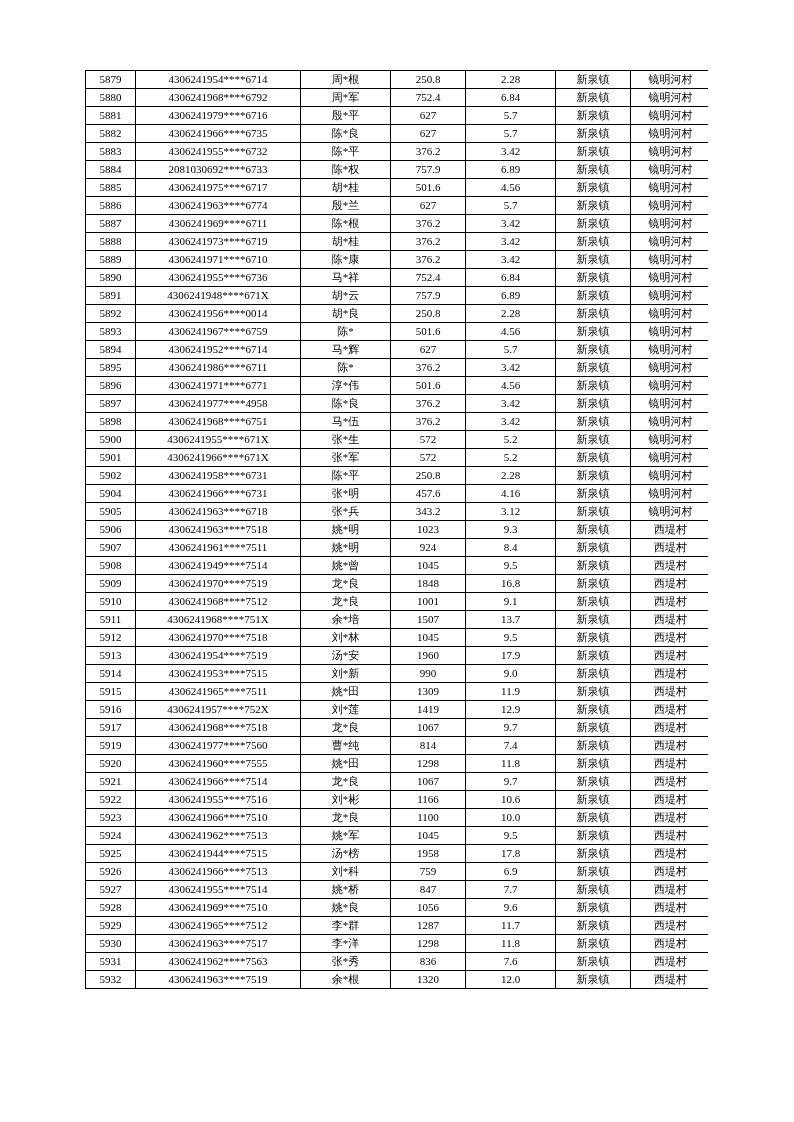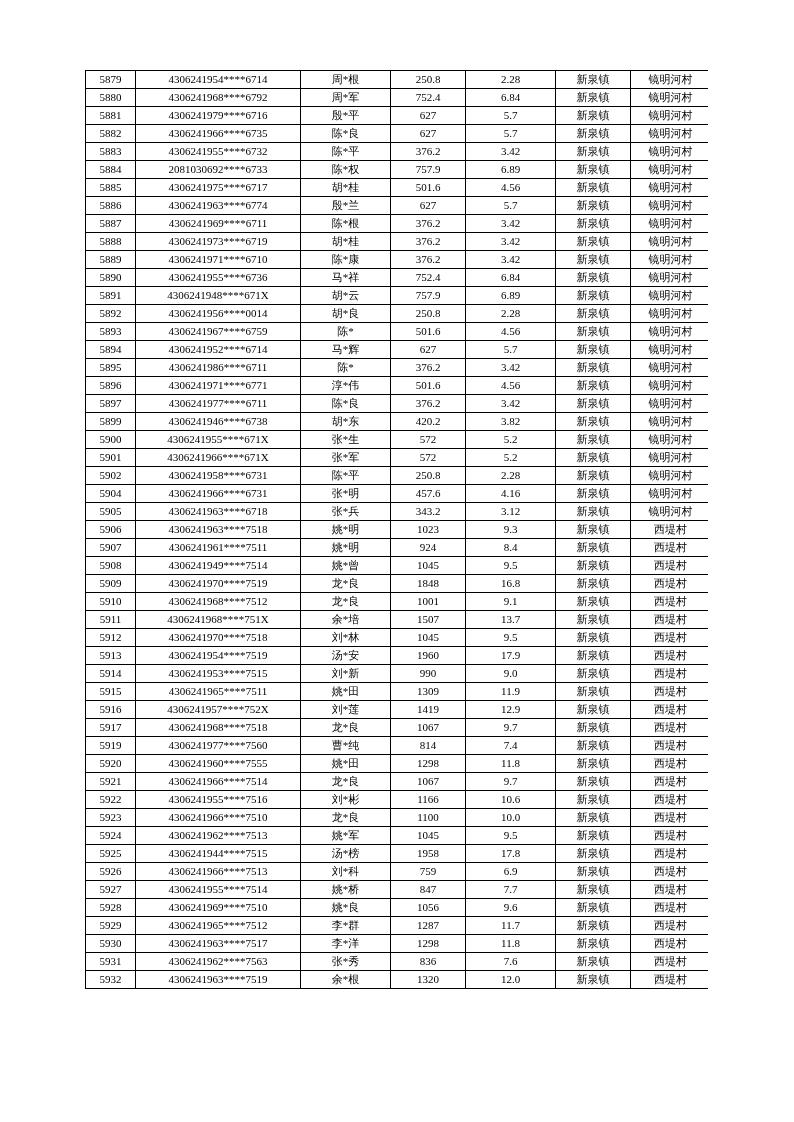--- a/index.html
+++ b/index.html
@@ -214,33 +214,33 @@
           <td>5896</td>
           <td>4306241971****6771</td>
           <td>淳*伟</td>
           <td>501.6</td>
           <td>4.56</td>
           <td>新泉镇</td>
           <td>镜明河村</td>
         </tr>
         <tr>
           <td>5897</td>
-          <td>4306241977****6711</td>
+          <td>4306241977****4958</td>
           <td>陈*良</td>
           <td>376.2</td>
           <td>3.42</td>
           <td>新泉镇</td>
           <td>镜明河村</td>
         </tr>
         <tr>
-          <td>5899</td>
-          <td>4306241946****6738</td>
-          <td>胡*东</td>
-          <td>420.2</td>
-          <td>3.82</td>
+          <td>5898</td>
+          <td>4306241968****6751</td>
+          <td>马*伍</td>
+          <td>376.2</td>
+          <td>3.42</td>
           <td>新泉镇</td>
           <td>镜明河村</td>
         </tr>
         <tr>
           <td>5900</td>
           <td>4306241955****671X</td>
           <td>张*生</td>
           <td>572</td>
           <td>5.2</td>
           <td>新泉镇</td>

